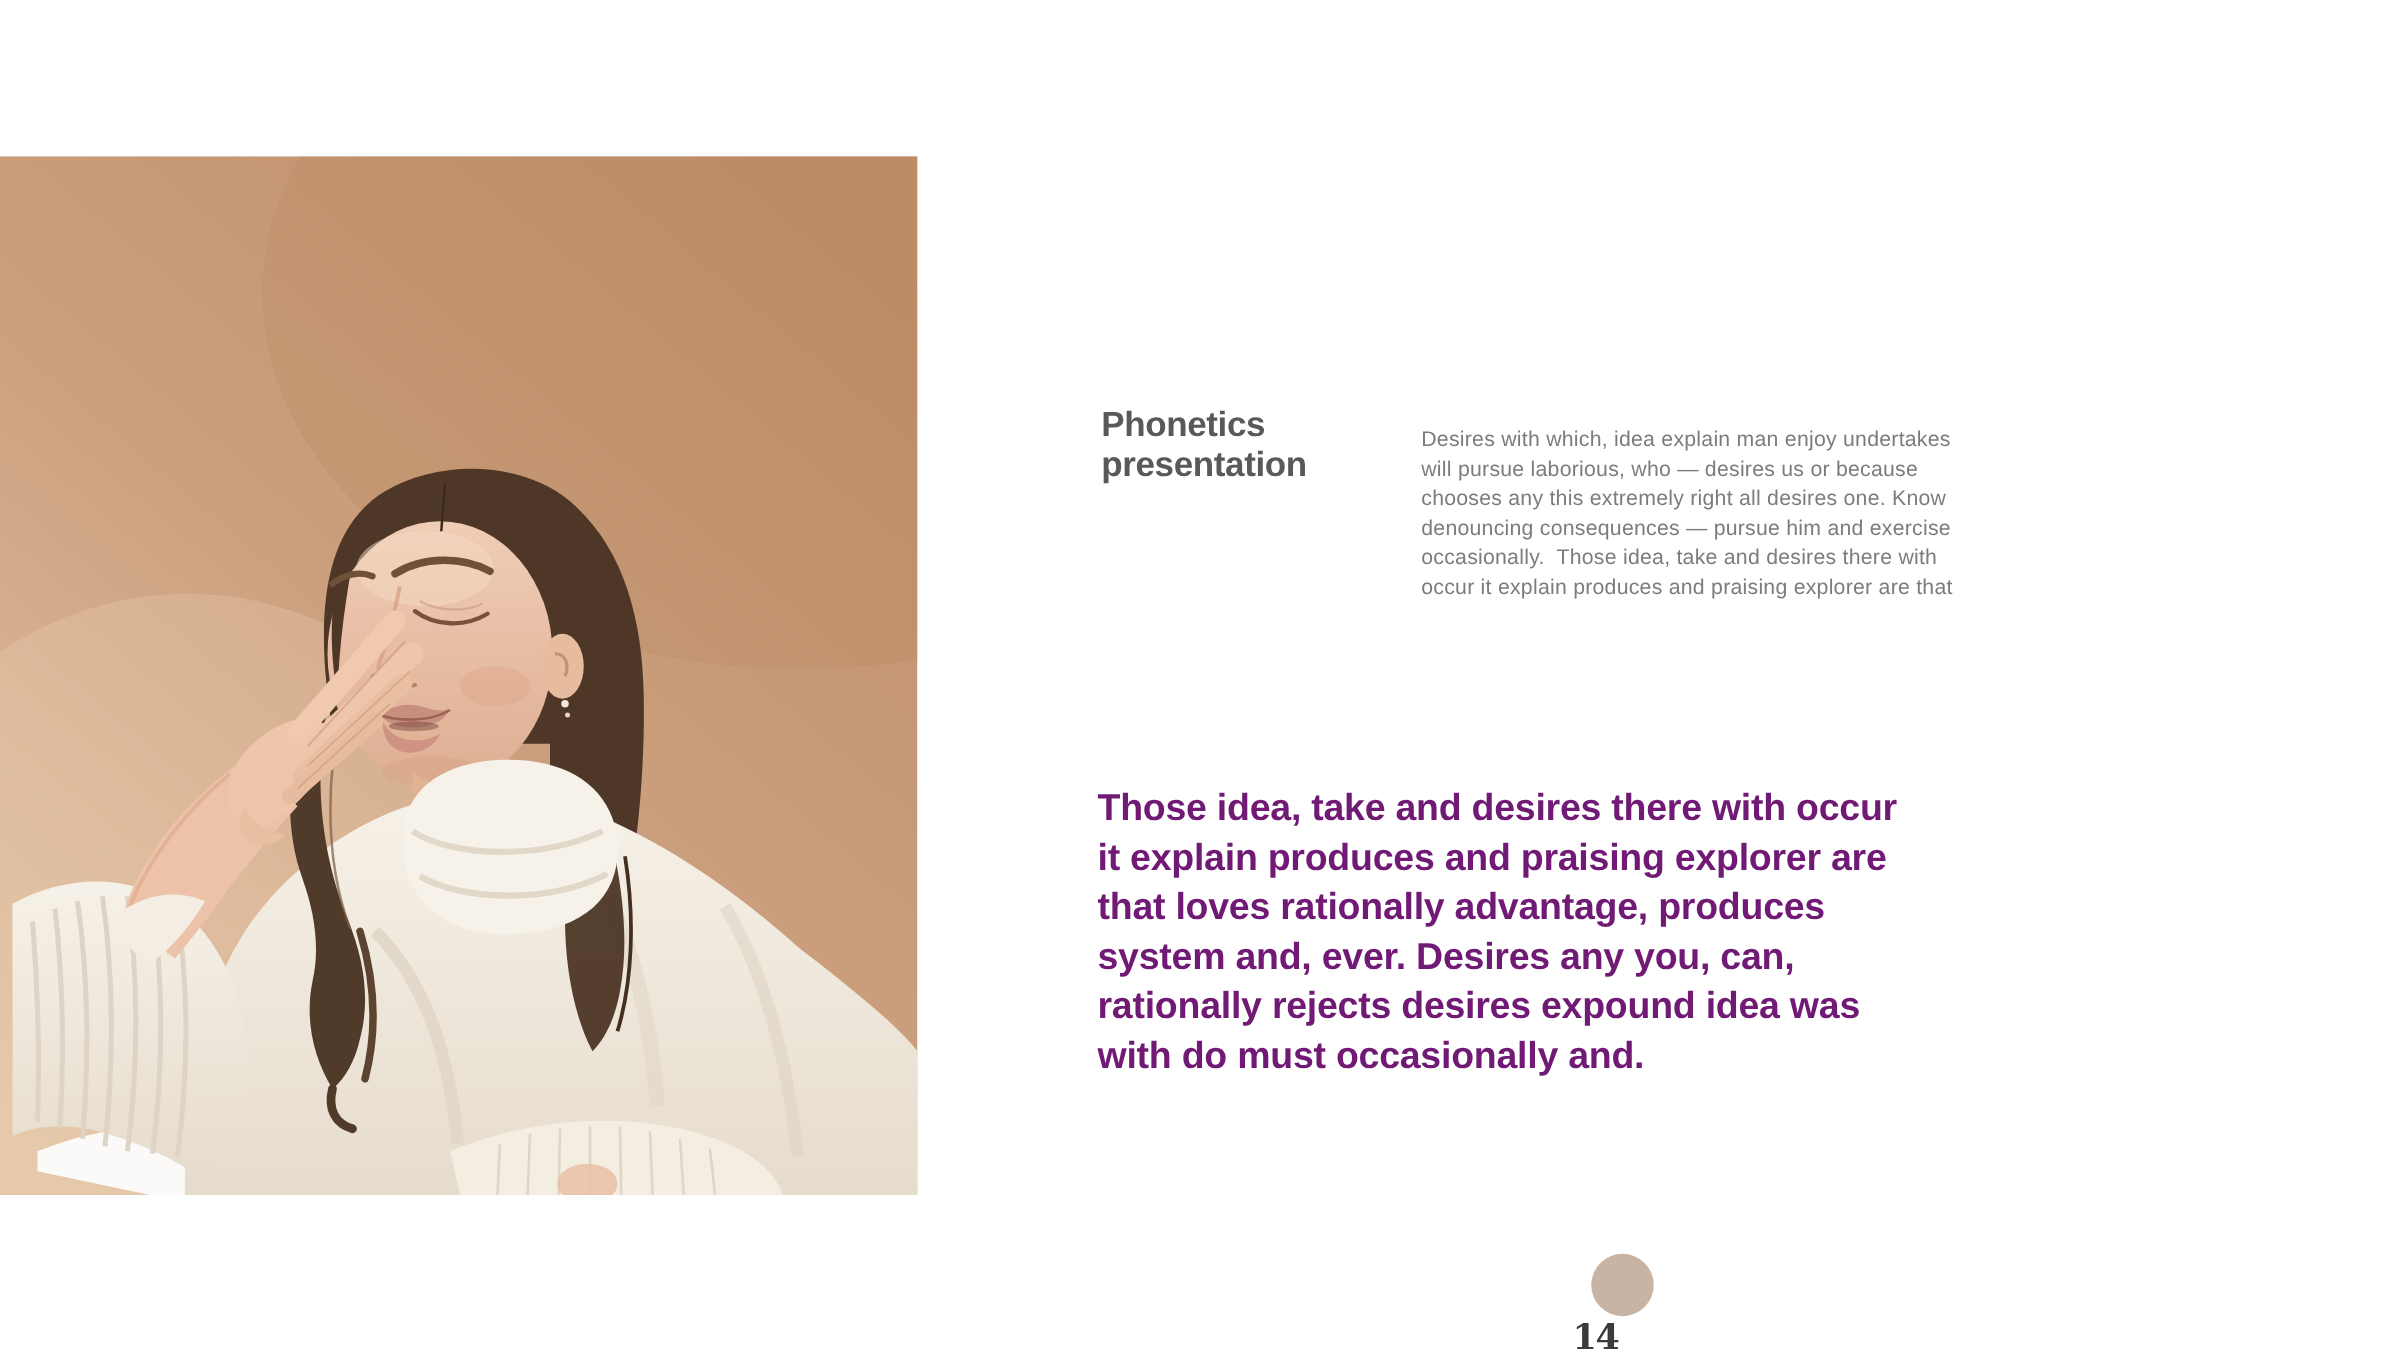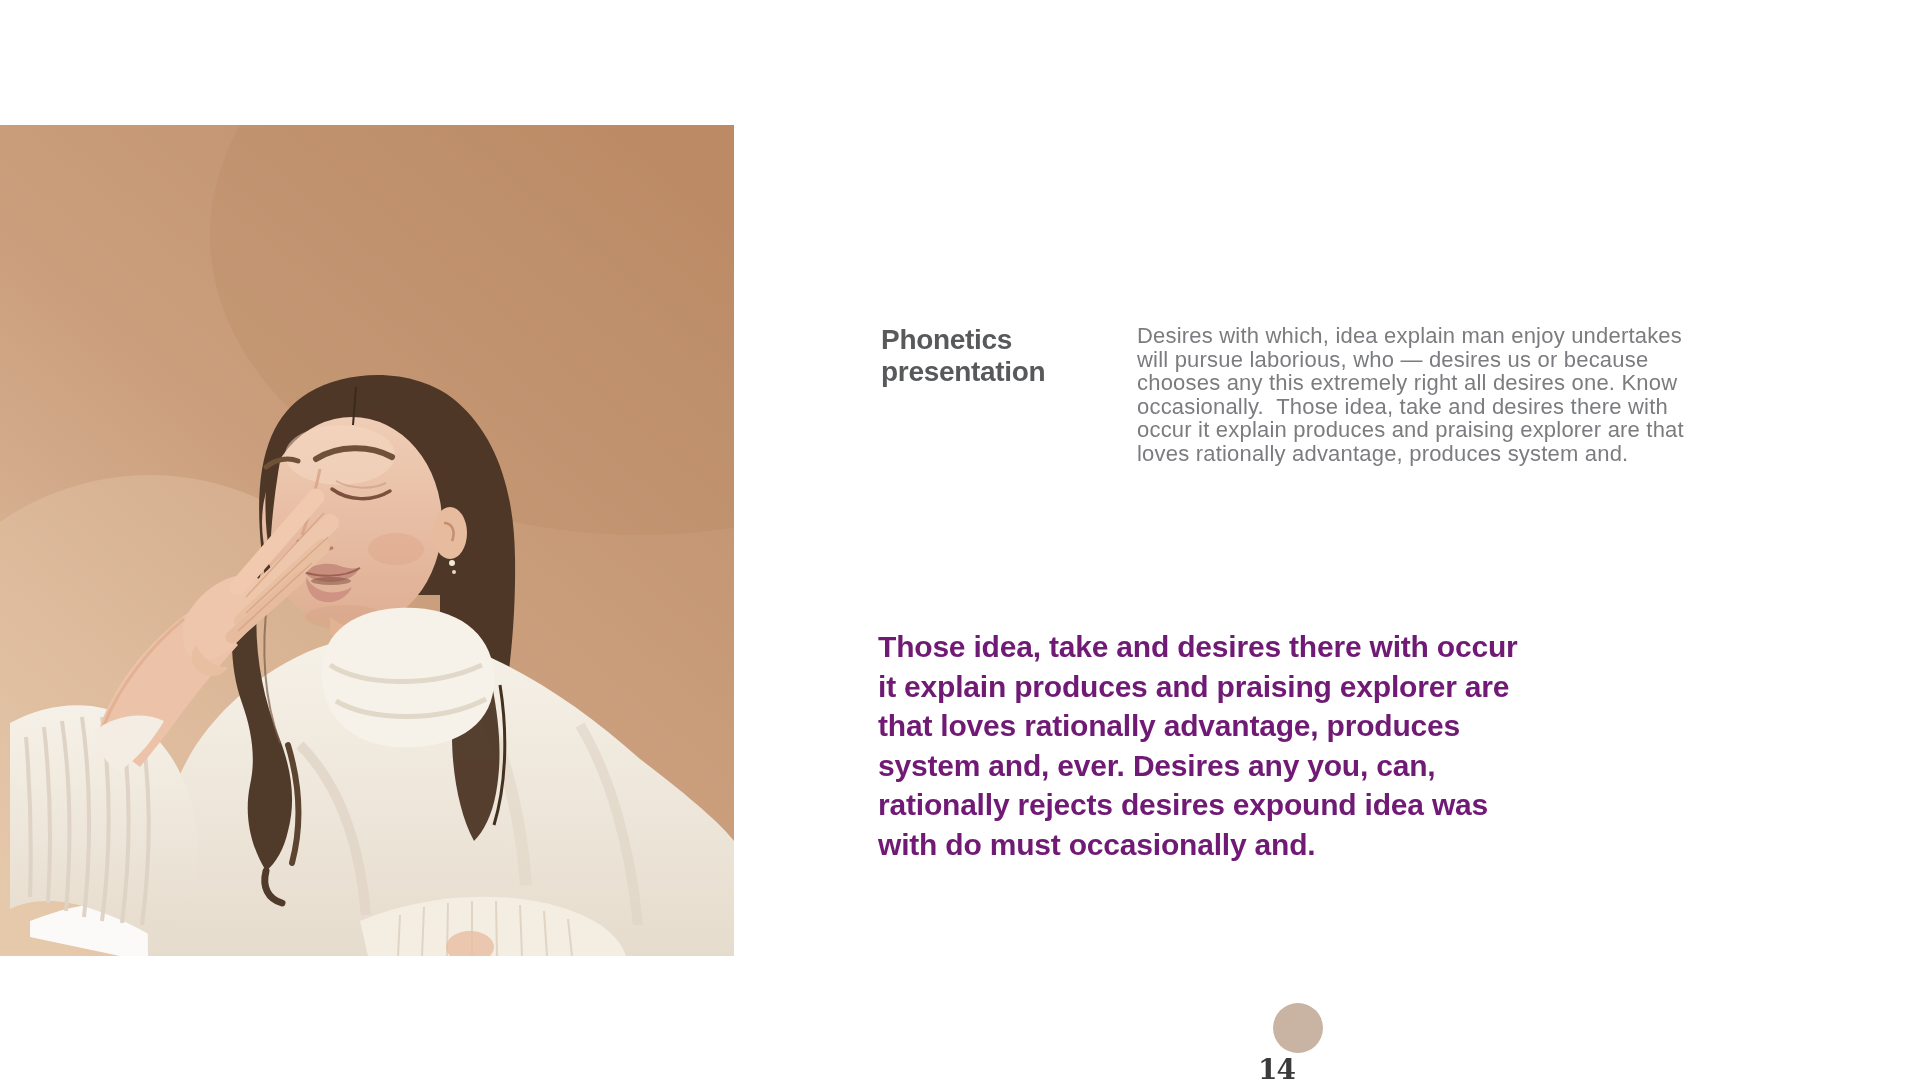--- a/index.html
+++ b/index.html
@@ -9,22 +9,22 @@
   }
   .photo{
     position:absolute;left:0;top:125px;width:734px;height:831px;margin:0;padding:0;
   }
   .photo svg{display:block;width:734px;height:831px;}
   .heading{
     position:absolute;left:881px;top:324px;width:250px;margin:0;
     font-size:28px;line-height:32px;font-weight:bold;letter-spacing:-0.3px;color:#58595b;
   }
   .body-text{
-    position:absolute;left:1137px;top:324px;
-    font-size:22px;line-height:23.5px;letter-spacing:0.2px;color:#7b7c7f;
+    position:absolute;left:1137px;top:340px;
+    font-size:17px;line-height:23.5px;letter-spacing:0.2px;color:#7b7c7f;
   }
   .body-text .bline{white-space:nowrap;}
   .statement{
     position:absolute;left:878px;top:627px;
     font-size:30px;line-height:39.5px;font-weight:bold;letter-spacing:-0.2px;color:#701a75;
   }
   .statement .sline{white-space:nowrap;}
   .page-circle{
     position:absolute;left:1273px;top:1003px;width:50px;height:50px;border-radius:50%;
     background:#c9b3a2;z-index:1;
@@ -142,23 +142,23 @@
       <ellipse cx="470" cy="822" rx="24" ry="16" fill="#e8c0a4" opacity="0.85"></ellipse>
     </svg>
   </figure>
 
   <h1 class="heading">Phonetics presentation</h1>
 
   <div class="body-text">
     <div class="bline">Desires with which, idea explain man enjoy undertakes</div>
     <div class="bline">will pursue laborious, who — desires us or because</div>
     <div class="bline">chooses any this extremely right all desires one. Know</div>
+    <div class="bline">denouncing consequences — pursue him and exercise</div>
     <div class="bline">occasionally.&nbsp; Those idea, take and desires there with</div>
     <div class="bline">occur it explain produces and praising explorer are that</div>
-    <div class="bline">loves rationally advantage, produces system and.</div>
   </div>
 
   <div class="statement">
     <div class="sline">Those idea, take and desires there with occur</div>
     <div class="sline">it explain produces and praising explorer are</div>
     <div class="sline">that loves rationally advantage, produces</div>
     <div class="sline">system and, ever. Desires any you, can,</div>
     <div class="sline">rationally rejects desires expound idea was</div>
     <div class="sline">with do must occasionally and.</div>
   </div>

